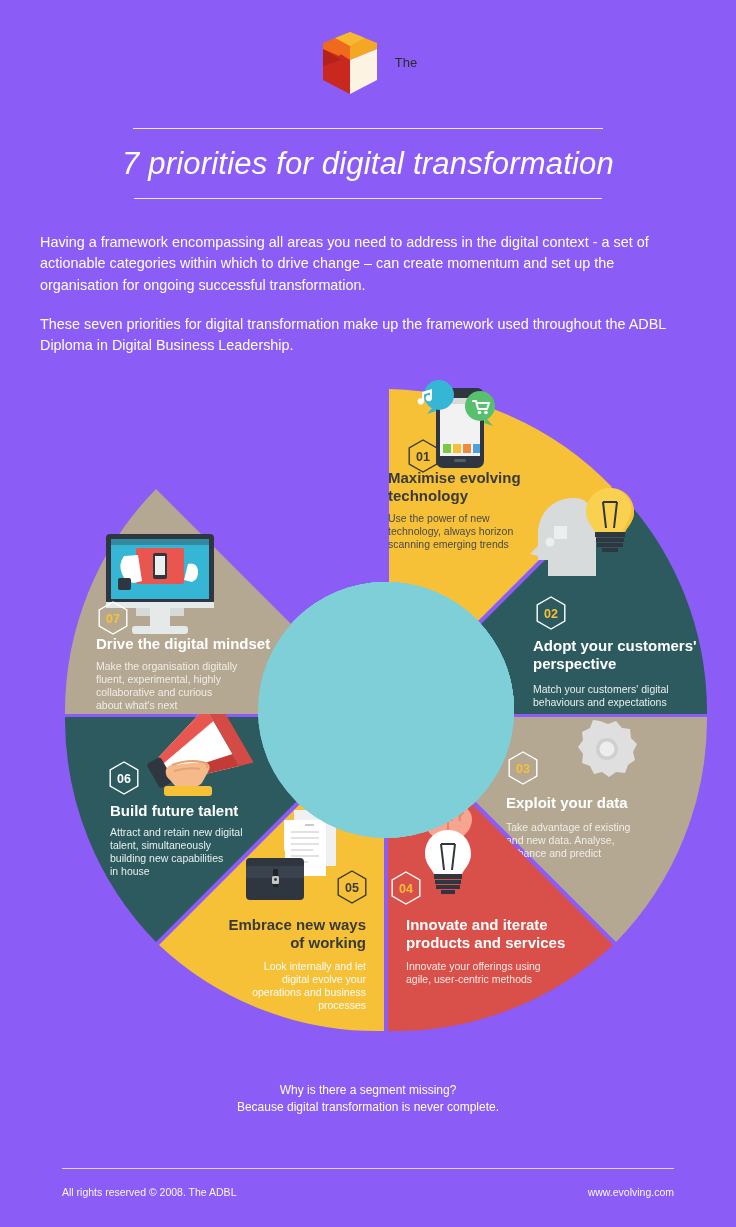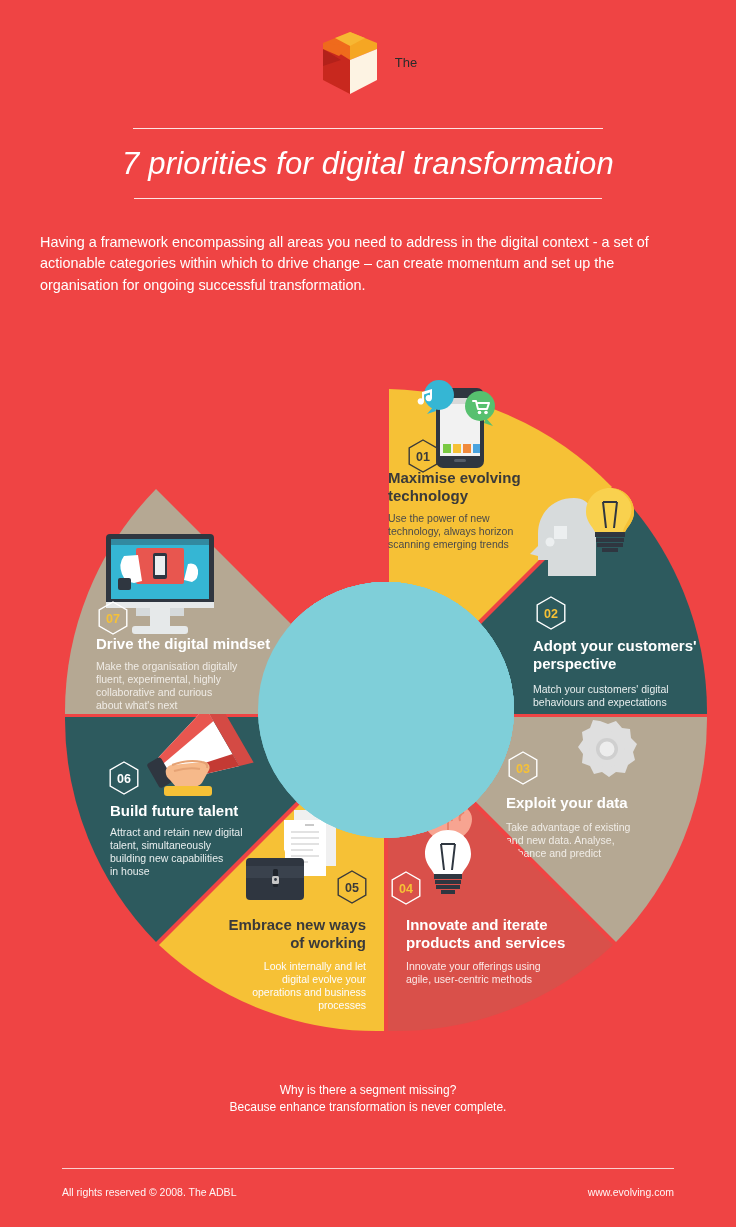--- a/index.html
+++ b/index.html
@@ -2,21 +2,21 @@
 <html><head>
 <meta charset="utf-8">
 <style>
   * { box-sizing: border-box; margin: 0; padding: 0; }
   html, body {
     width: 736px; height: 1227px;
     background: #7fcfd9;
     font-family: "Liberation Sans", sans-serif;
     overflow: hidden;
   }
-  .page { position: relative; width: 736px; height: 1227px; background: #ef4444; }
+  .page { position: relative; width: 736px; height: 1227px; background: #8b5cf6; }
 
   
   .logo-wrap {
     position: absolute; left: 0; right: 0; top: 30px;
     display: flex; align-items: center; justify-content: center; gap: 14px;
   }
   .logo-mark { width: 62px; height: 66px; }
   .logo-text { display: flex; flex-direction: column; align-items: flex-start; }
   .logo-the { font-size: 13px; color: #2b2b2b; line-height: 1; margin-bottom: 1px; font-family: "Liberation Sans", sans-serif; }
   .logo-name { font-size: 42px; font-weight: bold; color: #1f1f1f; line-height: 0.95; letter-spacing: -1px; }
@@ -71,20 +71,21 @@
   </div>
 
   <div class="title-block">
     <div class="rule"></div>
     <div class="title">7 priorities for digital transformation</div>
     <div class="rule bottom"></div>
   </div>
 
   <div class="intro">
     <p>Having a framework encompassing all areas you need to address in the digital context - a set of actionable categories within which to drive change – can create momentum and set up the organisation for ongoing successful transformation.</p>
+    <p class="second">These seven priorities for digital transformation make up the framework used throughout the ADBL Diploma in Digital Business Leadership.</p>
   </div>
 
   <div class="donut">
     <svg class="wheel" width="736" height="680" viewBox="0 0 736 680">
       <defs>
         <clipPath id="clip01">
             <path d="M 368 340 L 368 18 A 322 322 0 0 1 595.7 112.3 Z"></path>
           </clipPath>
         <clipPath id="clip02">
             <path d="M 368 340 L 595.7 112.3 A 322 322 0 0 1 690 340 Z"></path>
@@ -309,21 +310,21 @@
         <text x="78" y="339" font-family="Liberation Sans, sans-serif" font-size="10.5" fill="#f0ece6">about what's next</text>
       </g>
 
       <g></g>
 
     </svg>
   </div>
 
   <div class="closing">
     <p>Why is there a segment missing?</p>
-    <p>Because enhance transformation is never complete.</p>
+    <p>Because digital transformation is never complete.</p>
   </div>
 
   <div class="footer-rule"></div>
   <div class="footer">
     <span>All rights reserved © 2008. The ADBL</span>
     <span>www.evolving.com</span>
   </div>
 
 </div>
 

